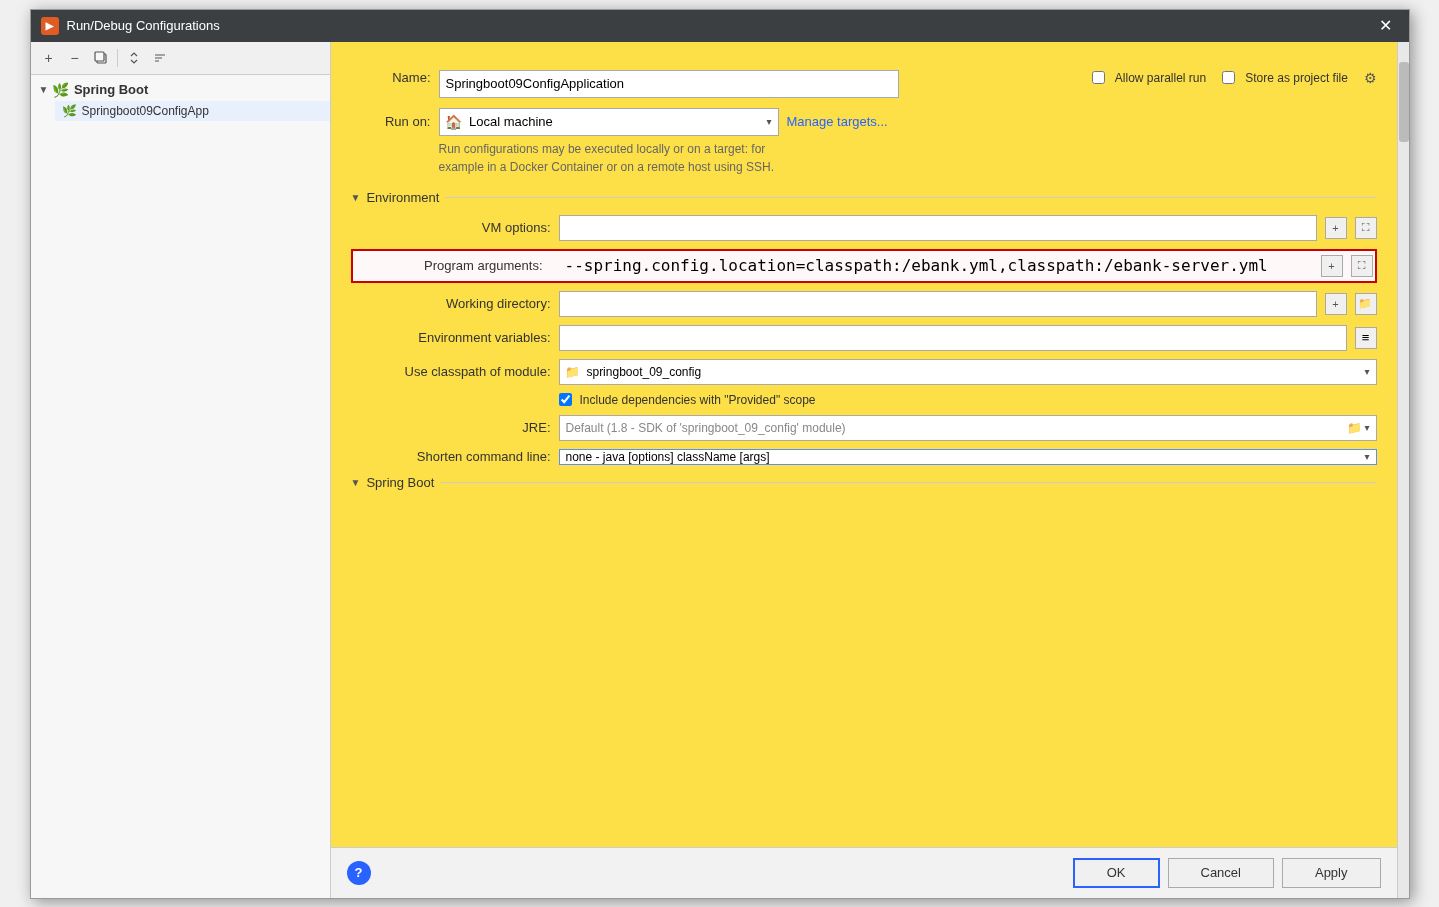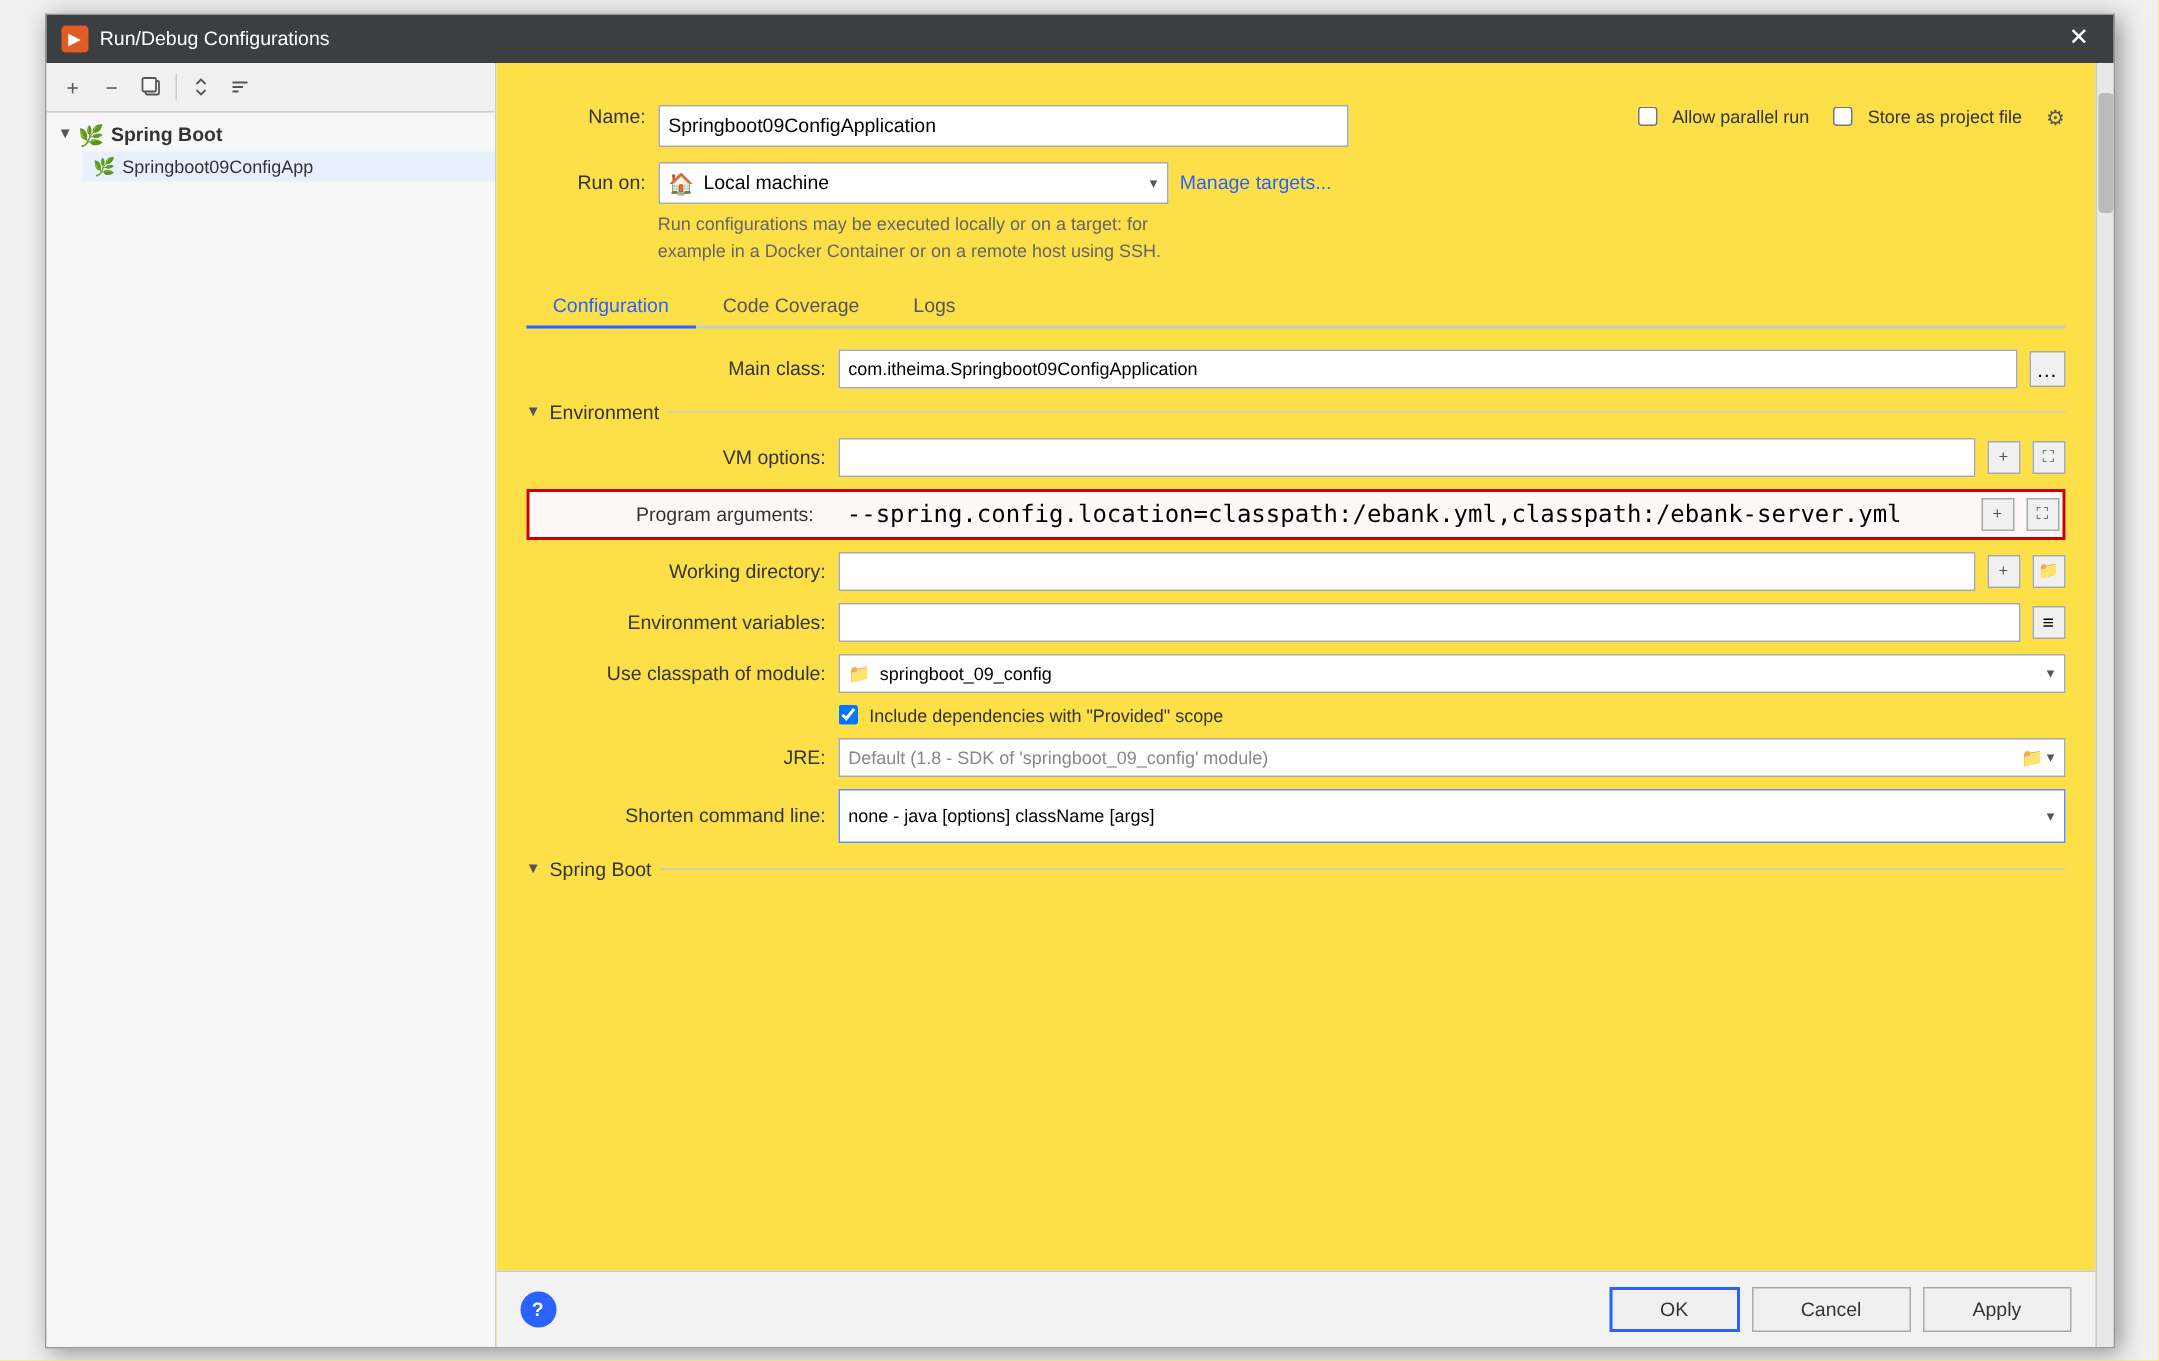--- a/index.html
+++ b/index.html
@@ -379,21 +379,21 @@
       padding: 0 6px;
       font-size: 12px;
       background: #fff;
       display: flex;
       align-items: center;
       justify-content: space-between;
       cursor: pointer;
     }
     .shorten-select {
       flex: 1;
-      height: 36px;
+      height: 16px;
       border: 1px solid #5a8eff;
       padding: 0 6px;
       font-size: 12px;
       background: #fff;
       display: flex;
       align-items: center;
       justify-content: space-between;
       cursor: pointer;
     }
     
@@ -627,37 +627,21 @@
             <span class="dropdown-arrow">▾</span>
           </div>
           <a href="#" class="manage-targets">Manage targets...</a>
         </div>
 
         <div class="run-on-hint">
           <span>Run configurations may be executed locally or on a target: for</span><br>
           <span>example in a Docker Container or on a remote host using SSH.</span>
         </div>
 
-        <div class="tabs-bar">
-          <div class="tab active">
-            <span>Configuration</span>
-          </div>
-          <div class="tab">
-            <span>Code Coverage</span>
-          </div>
-          <div class="tab">
-            <span>Logs</span>
-          </div>
-        </div>
-
-        <div class="config-row">
-          <span class="config-label">Main class:</span>
-          <input type="text" class="config-input" value="com.itheima.Springboot09ConfigApplication" style="">
-          <button class="config-btn-sm">…</button>
-        </div>
+
 
         <div class="section-header">
           <span class="section-arrow">▼</span>
           <span class="section-title">Environment</span>
           <div class="section-line"></div>
         </div>
 
         <div class="vm-options-row">
           <span class="vm-options-label">VM options:</span>
           <input type="text" class="vm-options-input" value="" style="">

